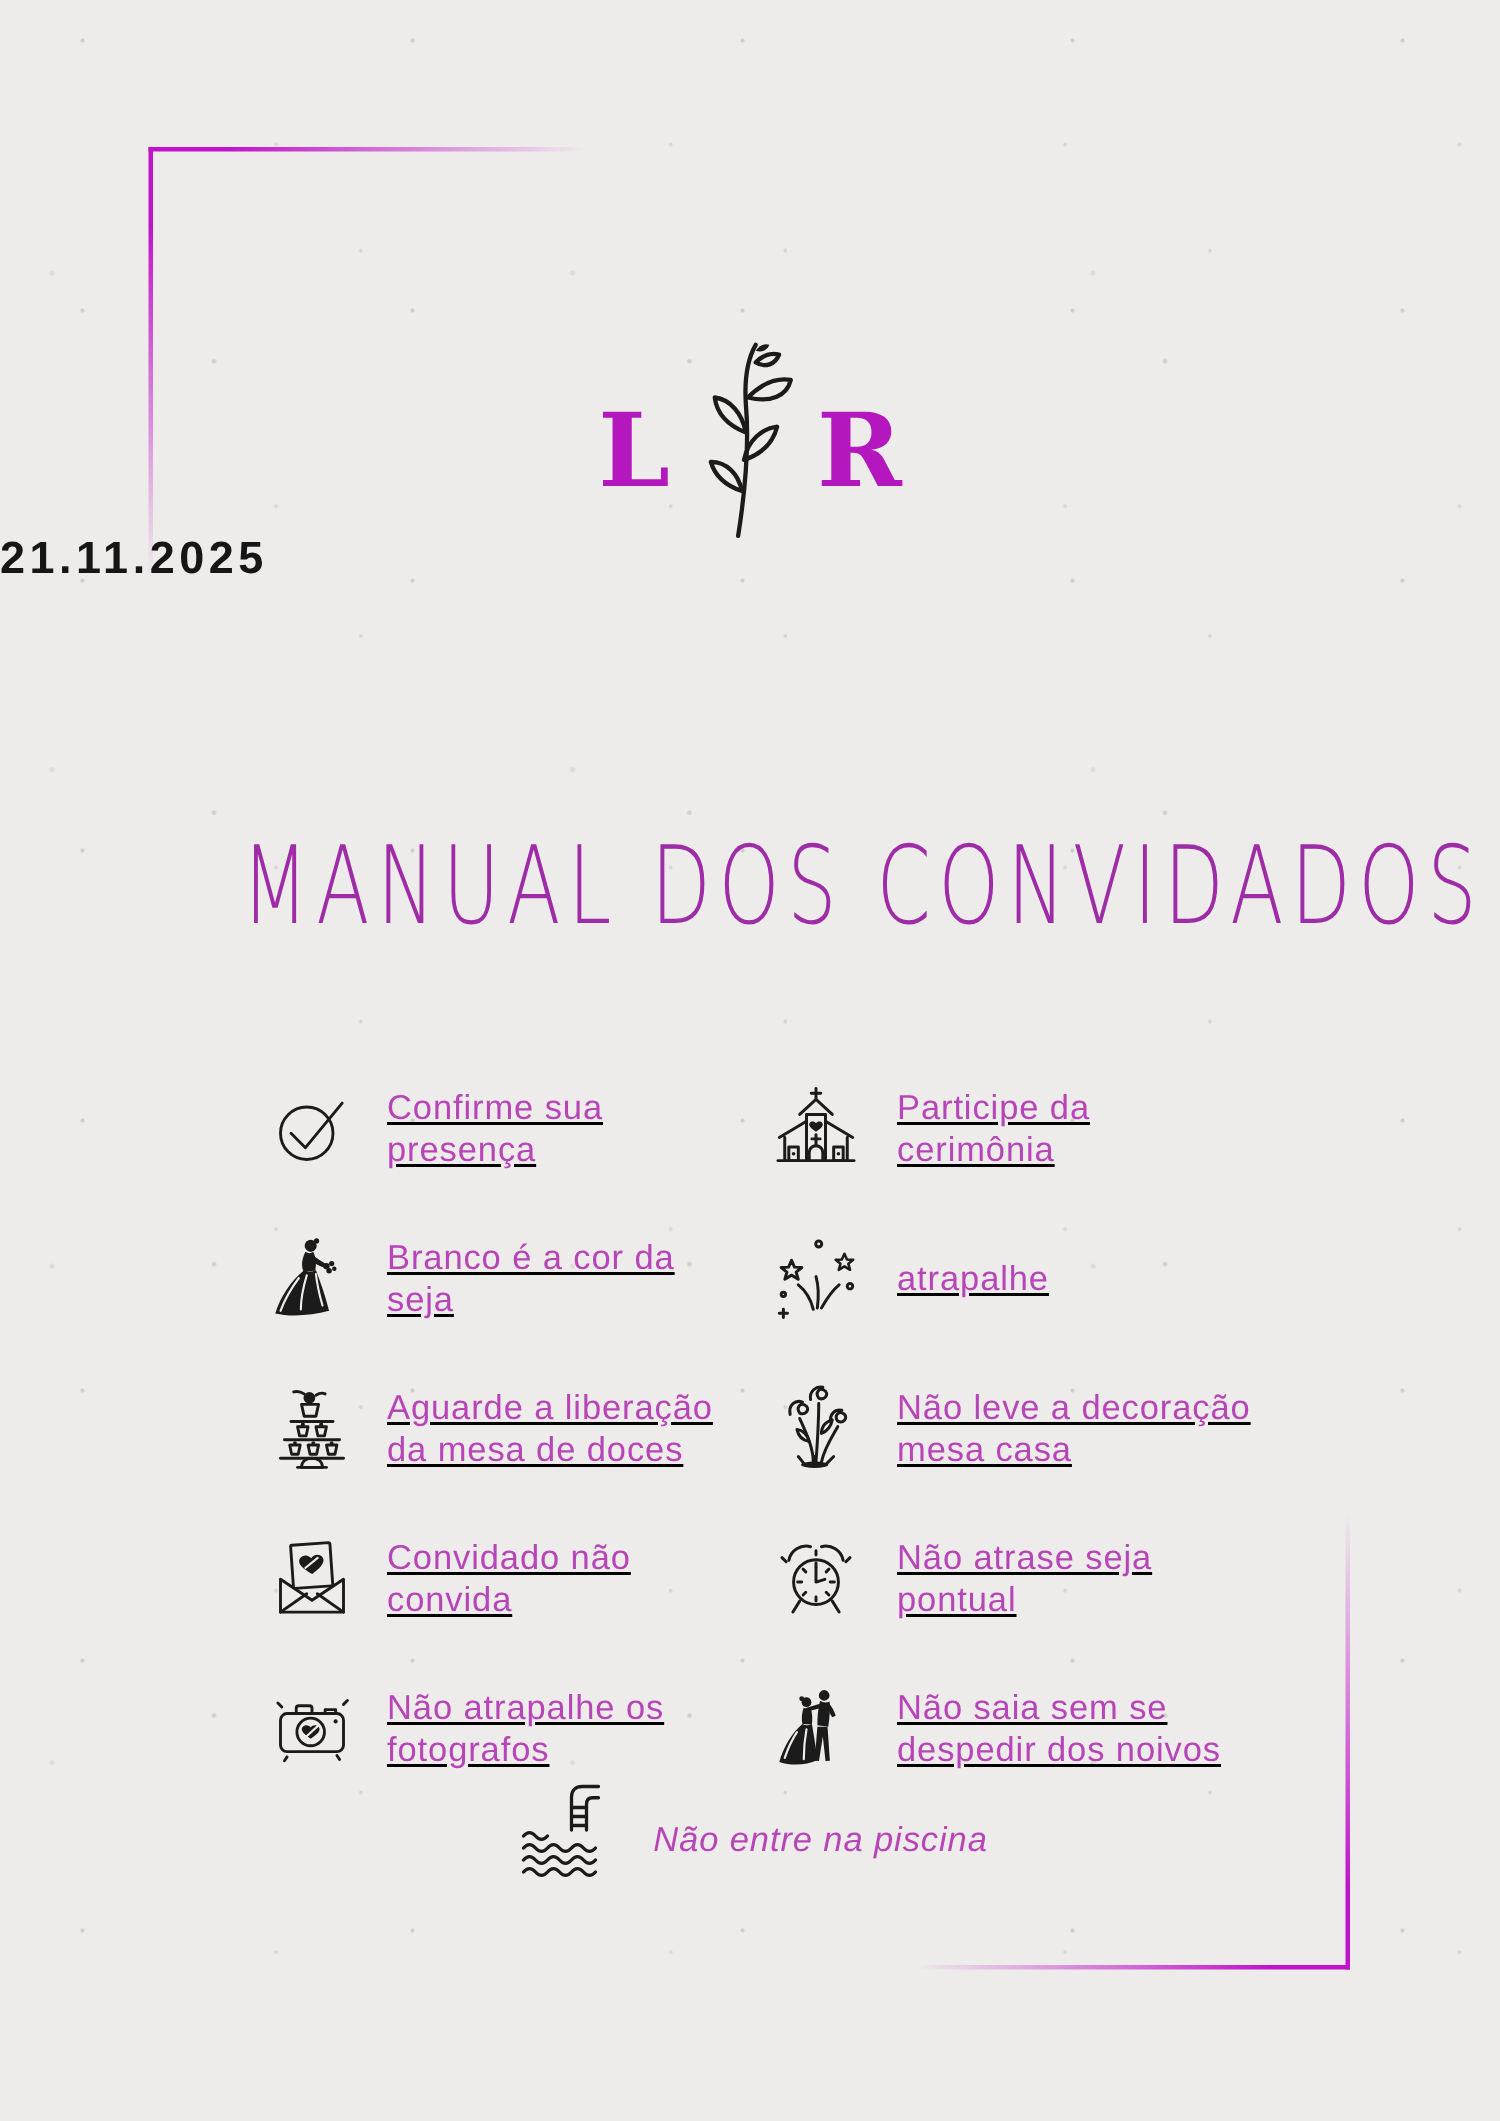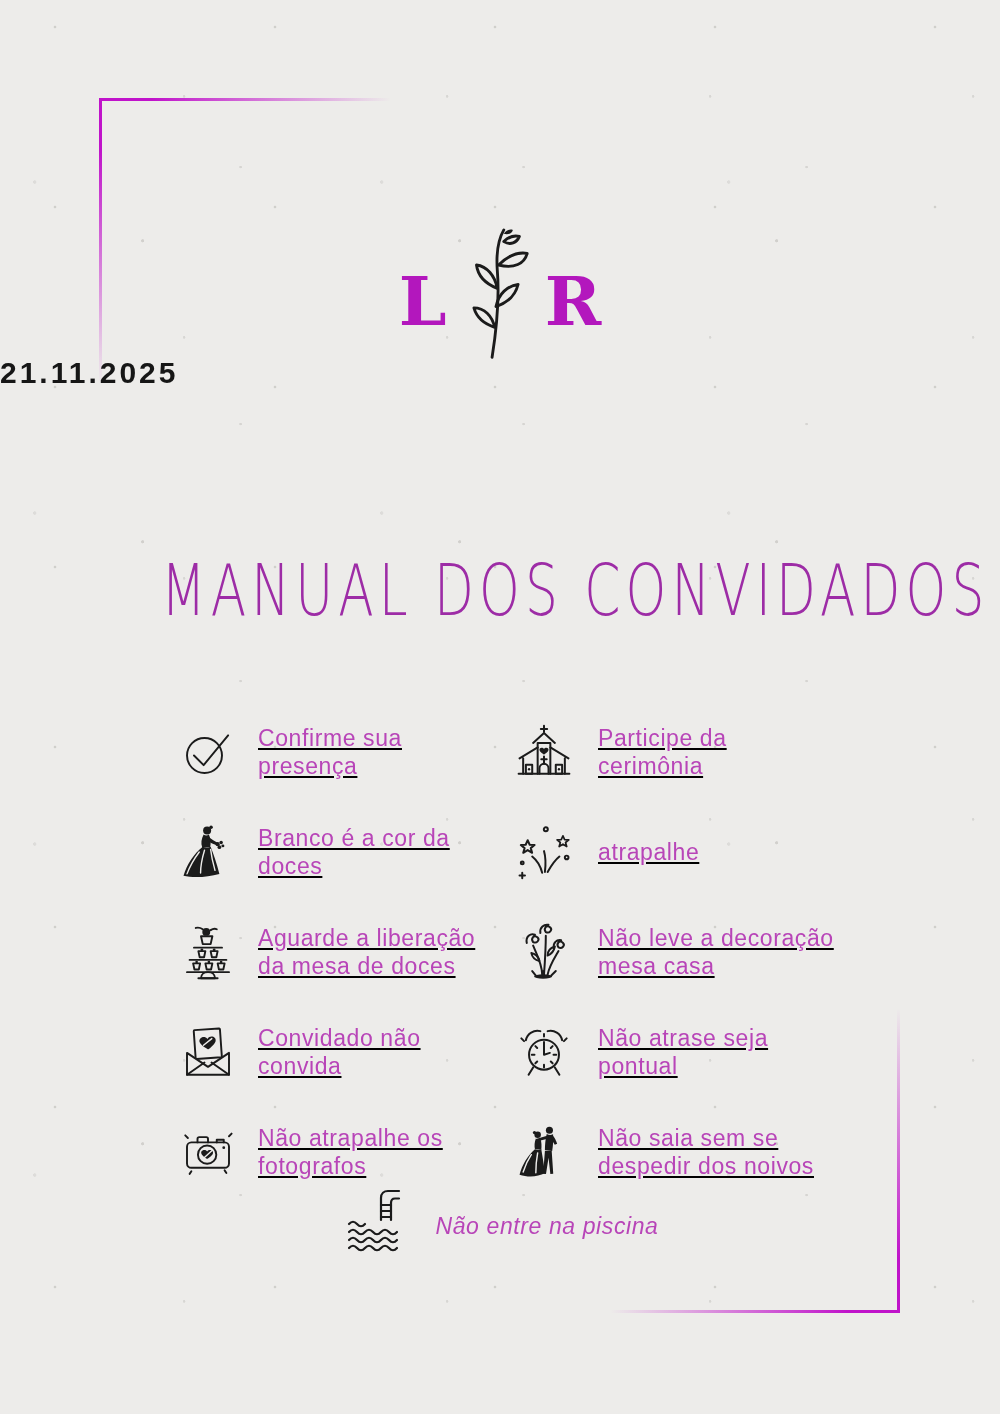--- a/index.html
+++ b/index.html
@@ -126,21 +126,21 @@
         <circle class="f" cx="43" cy="23" r="2.4"></circle>
           <circle class="f" cx="47" cy="21" r="2"></circle>
         <circle class="f" cx="45" cy="26.5" r="2.1"></circle>
           <circle class="f" cx="49" cy="25" r="1.7"></circle>
         <path class="f" d="M26 26C16 34 8 46 4 59c10 2.5 27 2 41-2-3-12-6.5-22-10-31-3 1.5-6 1.5-9 0z"></path>
         <path class="bg" d="M22 32c-6 8-11 17-14 25M28 30c-3 10-4.5 18-4.5 26M35 29c1 9 3 17 5 24"></path>
       </svg>
     </div>
     <div class="text-cell">
       <div>Branco é a cor da</div>
-      <div>doces</div>
+      <div>seja</div>
     </div>
 
     <div class="icon-cell">
       <svg viewBox="0 0 64 64">
         <path class="s" d="M14 19l2.2 5 5.4.3-4.2 3.4 1.5 5.2-4.9-3-4.9 3 1.5-5.2-4.2-3.4 5.4-.3z" stroke-width="2"></path>
         <path class="s" transform="translate(41 -2) scale(.85)" d="M14 19l2.2 5 5.4.3-4.2 3.4 1.5 5.2-4.9-3-4.9 3 1.5-5.2-4.2-3.4 5.4-.3z" stroke-width="2.3"></path>
         <path class="s" d="M30 55c-2-8-6-14-11-18M33 54c1-8 1-16-1-23M36 54c4-7 8-13 13-17" stroke-width="2"></path>
         <circle class="s" cx="34" cy="7" r="2.2" stroke-width="2"></circle>
         <circle class="s" cx="8" cy="44" r="1.6" stroke-width="2"></circle>
         <circle class="s" cx="57" cy="38" r="2" stroke-width="2"></circle>

